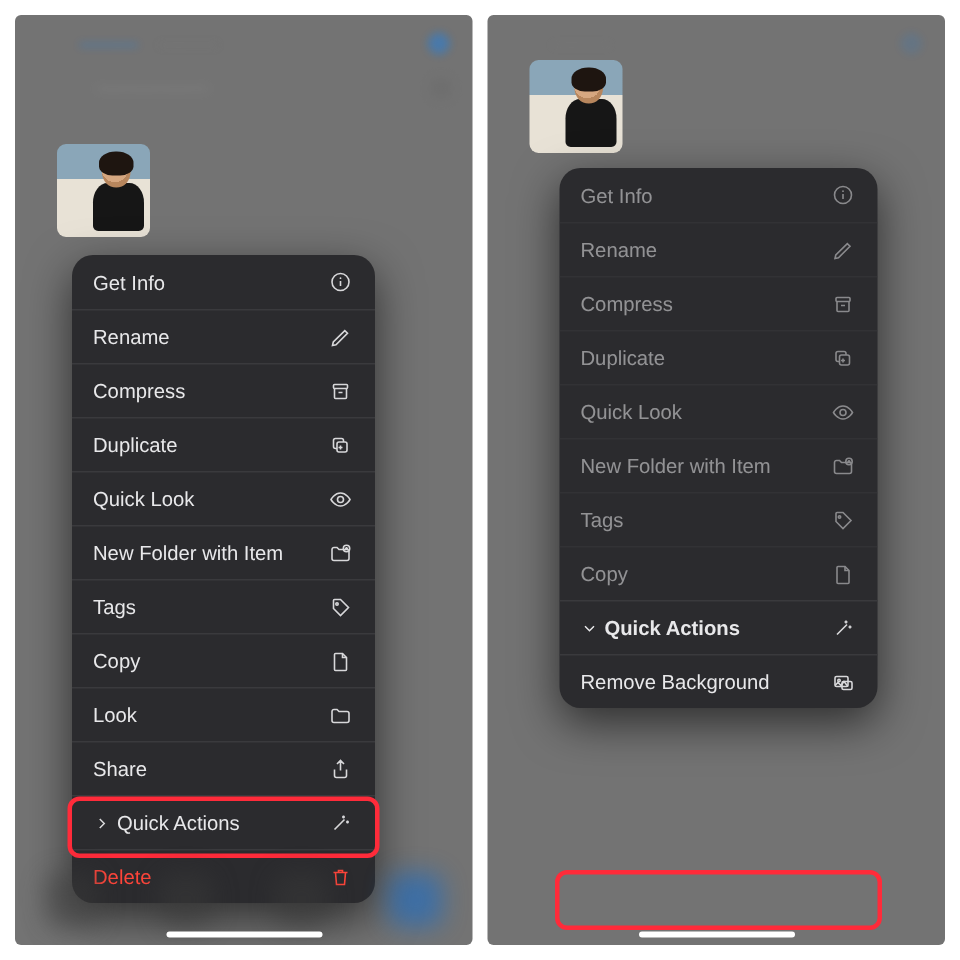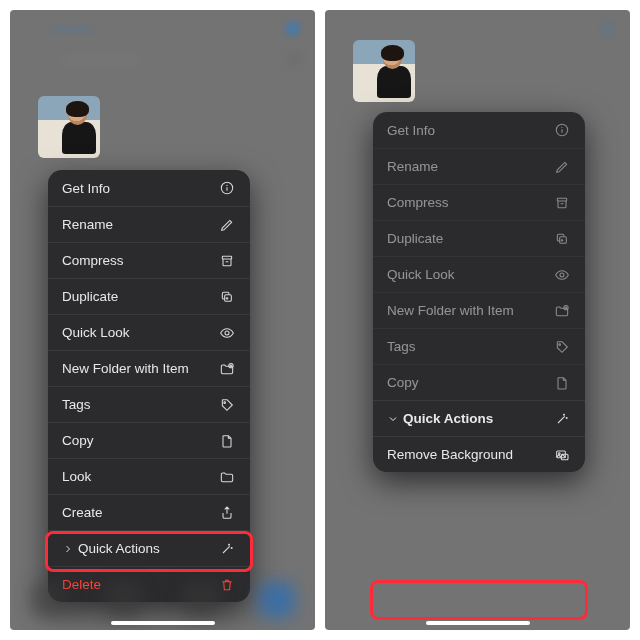--- a/index.html
+++ b/index.html
@@ -209,21 +209,21 @@
       </div>
       <div class="row">
         <span>Look</span>
         <span class="icon">
           <svg viewBox="0 0 24 24" fill="none" stroke="#d8d8da" stroke-width="1.6">
             <path d="M3.5 8a2 2 0 012-2h3l2 2h8a2 2 0 012 2v7a2 2 0 01-2 2h-13a2 2 0 01-2-2V8z"></path>
           </svg>
         </span>
       </div>
       <div class="row">
-        <span>Create</span>
+        <span>Share</span>
         <span class="icon">
           <svg viewBox="0 0 24 24" fill="none" stroke="#d8d8da" stroke-width="1.6">
             <path d="M12 3v10M8.5 6.5L12 3l3.5 3.5"></path>
             <path d="M6 12v6a2 2 0 002 2h8a2 2 0 002-2v-6"></path>
           </svg>
         </span>
       </div>
       <div class="row">
         <span class="chev">
           <svg viewBox="0 0 24 24" fill="none" stroke="#d8d8da" stroke-width="2">

